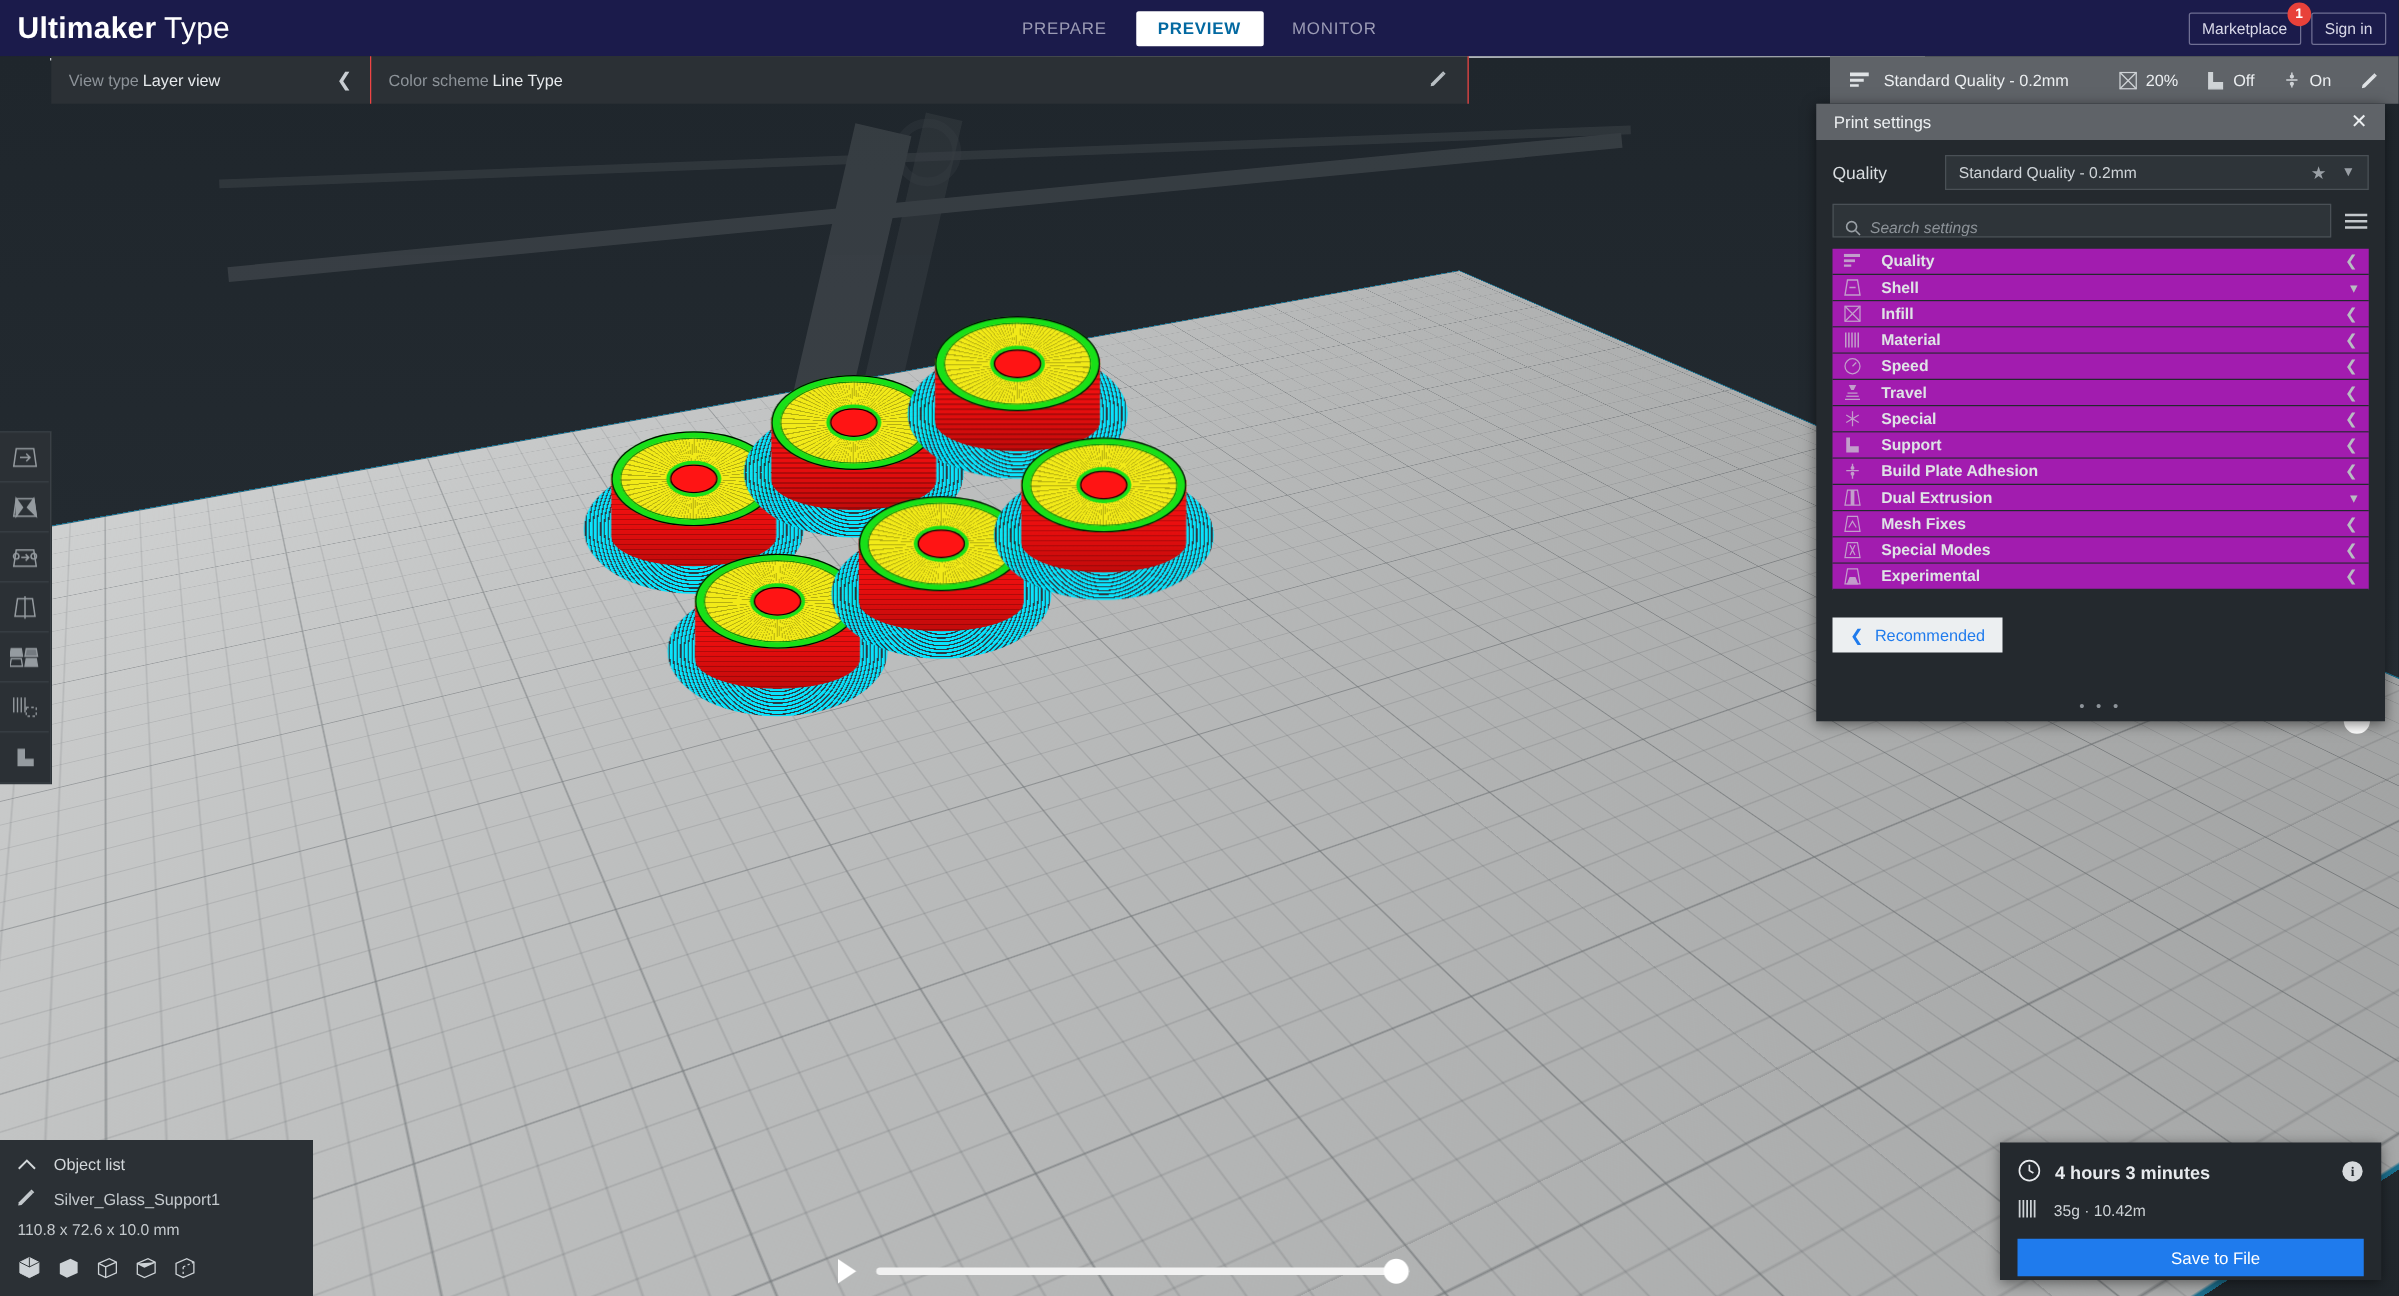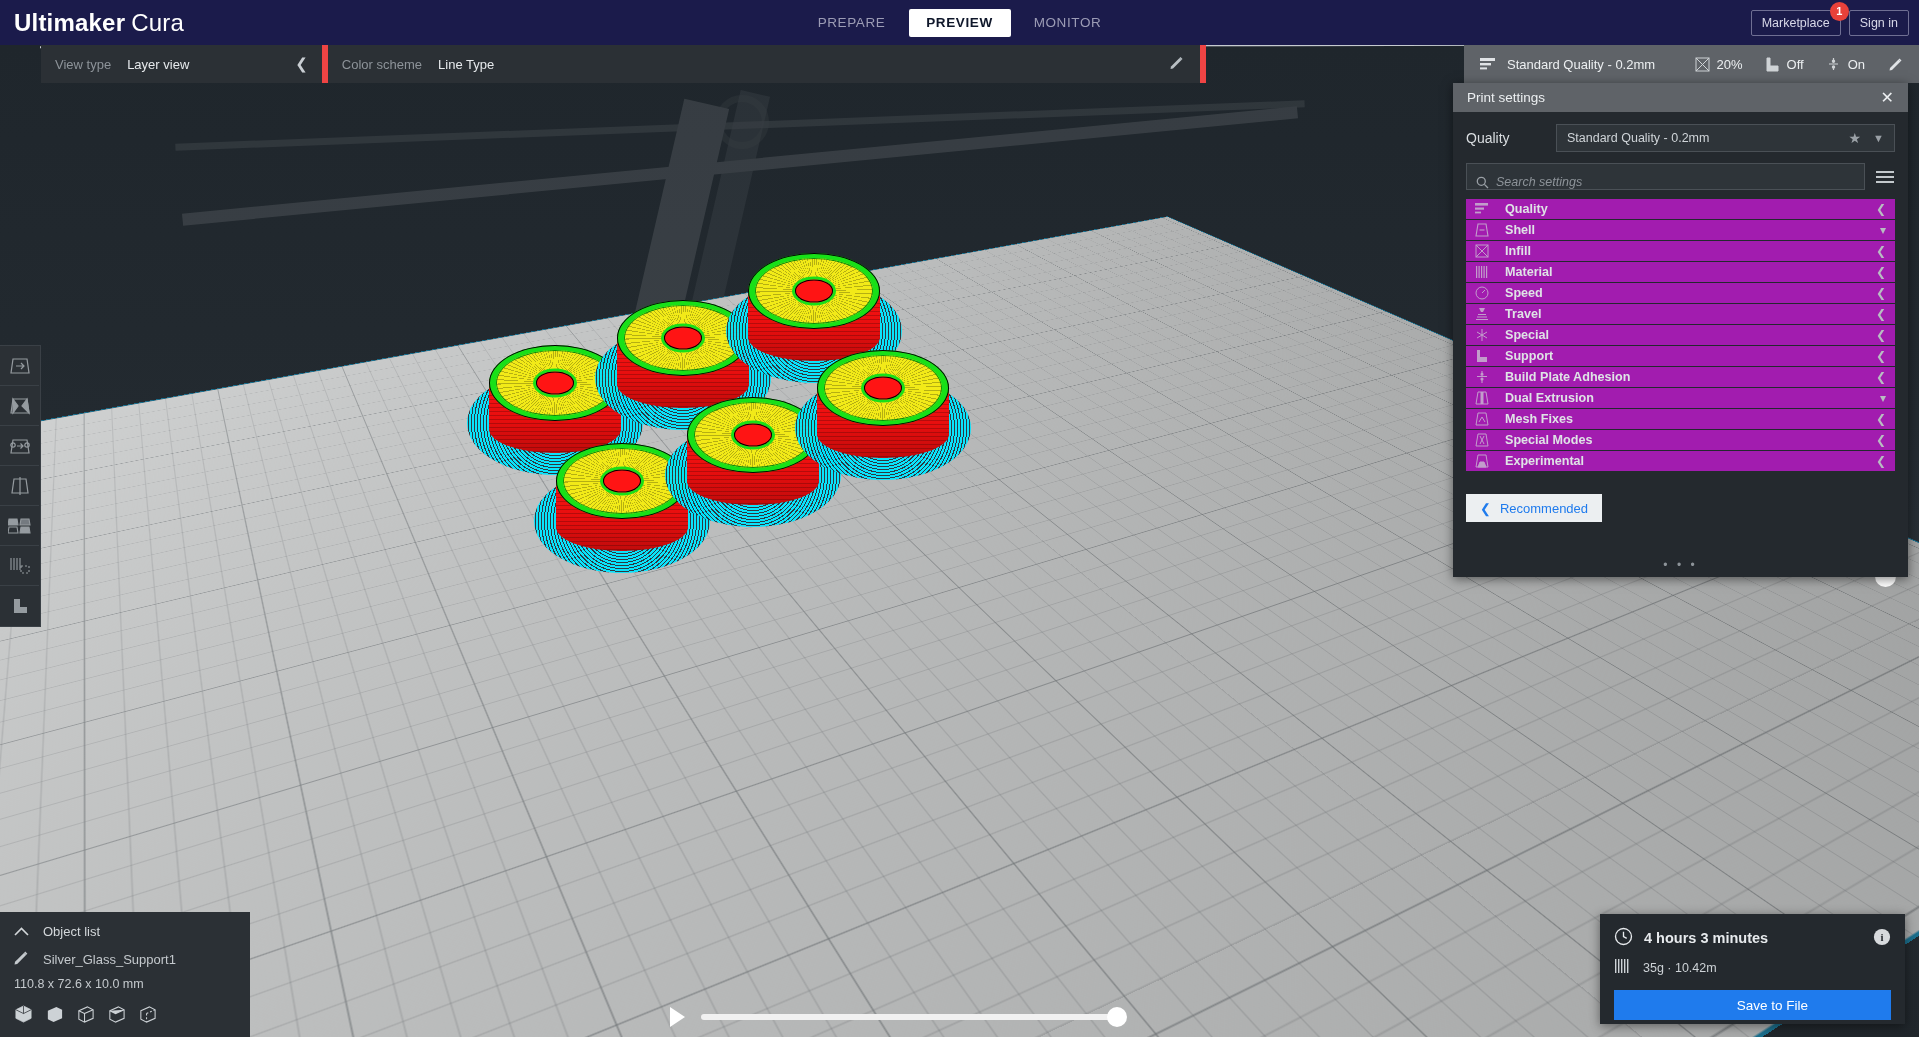--- a/index.html
+++ b/index.html
@@ -28,21 +28,21 @@
   .tabs {
     position: absolute; left: 0; right: 0; top: 0; height: 45px;
     display: flex; align-items: center; justify-content: center; gap: 6px;
   }
   .tab {
     min-width: 102px; height: 28px; line-height: 28px; padding: 0 16px;
     font-size: 13.5px; letter-spacing: .6px; text-align: center;
     color: #9c9cb5; background: transparent; border-radius: 2px;
     cursor: pointer; user-select: none;
   }
-  .tab.active { background: #ffffff; color: #0f172a; font-weight: 700; }
+  .tab.active { background: #ffffff; color: #0369a1; font-weight: 700; }
 
   .topright {
     position: absolute; right: 10px; top: 0; height: 45px;
     display: flex; align-items: center; gap: 8px;
   }
   .ghost-btn {
     height: 26px; padding: 0 10px; line-height: 24px;
     border: 1px solid #6f6f93; color: #d8d8e8; background: transparent;
     font-size: 12.5px; border-radius: 2px; cursor: pointer; position: relative;
   }
@@ -162,22 +162,22 @@
   .tool:last-child { border-bottom: none; }
   .tool svg { opacity: .75; }
 
   
   .viewbar {
     position: absolute; left: 41px; top: 45px; height: 38px;
     display: flex; align-items: stretch;
     background: #2b3035; z-index: 5;
   }
   .viewbar .cell {
-    display: flex; align-items: center; gap: 16px;
-    padding: 0 14px; border-right: 6px solid #ef4444;
+    display: flex; align-items: center; gap: 3px;
+    padding: 0 14px; border-right: 1px solid #ef4444;
     font-size: 13px; color: #d6d9dc;
   }
   .viewbar .lbl { color: #8d9399; }
   .viewbar .val { color: #e6e9ec; }
   .viewbar .chev { margin-left: 90px; color: #c9ced3; font-size: 15px; }
   .viewbar .cell.wide { width: 878px; justify-content: flex-start; position: relative;}
   .viewbar .pencil { position: absolute; right: 16px; top: 50%; transform: translateY(-50%); }
 
   
   .right-col {
@@ -304,21 +304,21 @@
   .icn { display: inline-flex; align-items: center; justify-content: center; }
 </style>
 </head>
 <body>
 
 <div id="app">
 
   <div class="topbar">
     <div class="brand">
       <span class="b1">Ultimaker</span>
-      <span class="b2">Cura</span>
+      <span class="b2">Type</span>
     </div>
 
     <div class="tabs">
       <div class="tab">PREPARE</div>
       <div class="tab active">PREVIEW</div>
       <div class="tab">MONITOR</div>
     </div>
 
     <div class="topright">
       <div class="ghost-btn">

